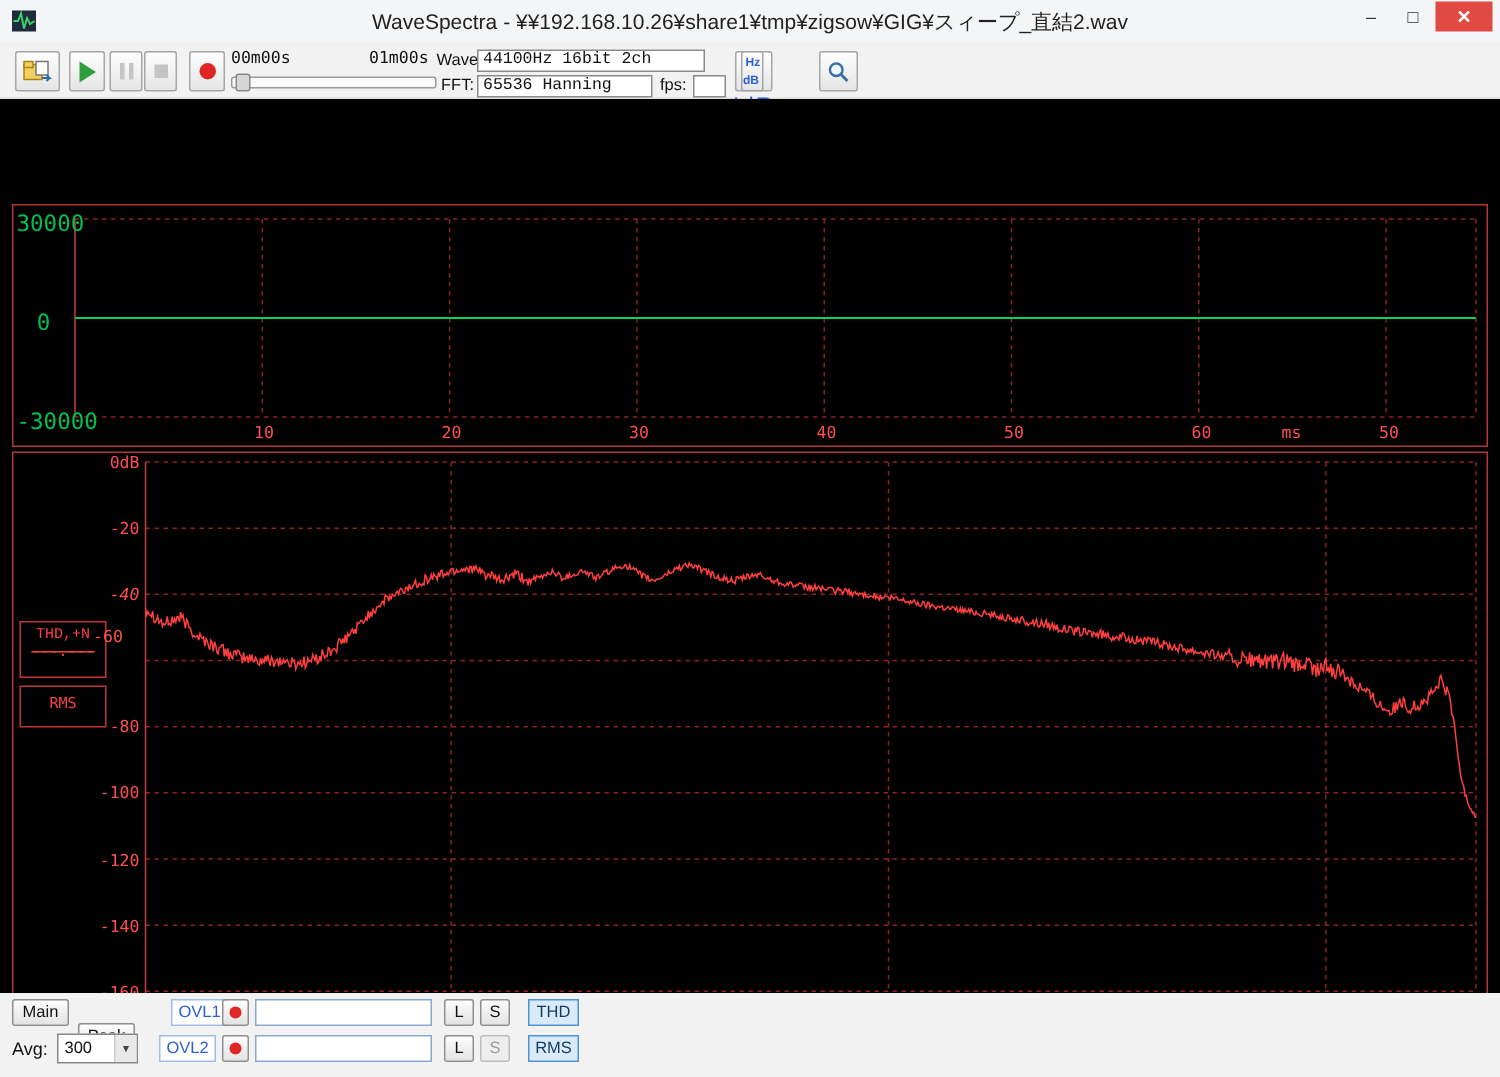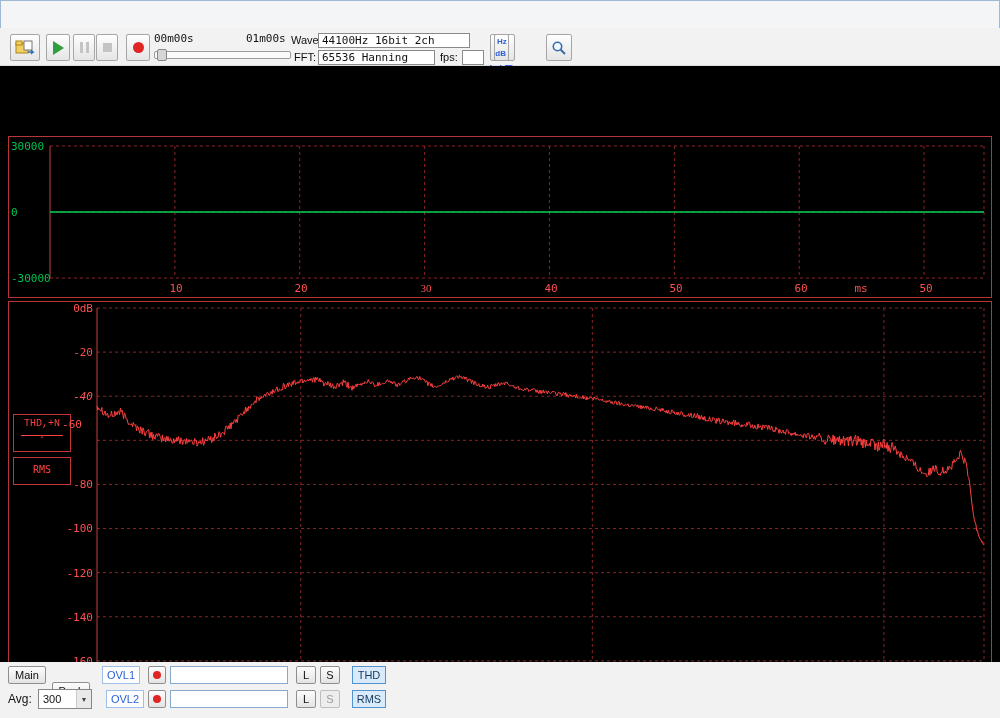--- a/index.html
+++ b/index.html
@@ -28,32 +28,32 @@
   .stop-sq{width:9px;height:9px;background:#c4c4c4;}
   .rec-dot{width:11px;height:11px;border-radius:50%;background:#e02525;}
   .mono{font-family:"DejaVu Sans Mono",monospace;}
   .timetext{position:absolute;top:4px;font-size:11px;color:#111;}
   .slider-track{position:absolute;left:154px;top:23px;width:137px;height:8px;background:#fafafa;
     border:1px solid #9a9a9a;border-radius:2px;}
   .slider-thumb{position:absolute;left:2px;top:-3px;width:10px;height:12px;background:#d6d6d6;
     border:1px solid #888;border-radius:2px;}
   .tlabel{position:absolute;font-size:11px;color:#111;}
   .sunken{position:absolute;height:15px;background:#fff;border:1px solid #8a8a8a;
-    font-size:11px;line-height:13px;padding:0 3px;color:#111;white-space:nowrap;overflow:hidden;}
+    font-size:11px;line-height:13px;padding:0 3px;color:#111;white-space:nowrap;overflow:hidden;font-family:Liberation Mono, monospace;}
   .lr-text{font-size:16px;font-weight:normal;color:#2b5fd9;letter-spacing:1px;margin-top:48px;}
   .hzdb{position:relative;width:100%;height:100%;}
   .hzdb .hz{position:absolute;left:2px;top:2px;font-size:8px;color:#2b5fd9;font-weight:bold;}
   .hzdb .db{position:absolute;right:2px;bottom:2px;font-size:8px;color:#2b5fd9;font-weight:bold;}
   
   .dark{position:absolute;left:0;top:66px;width:1000px;height:596px;background:#000;}
   .panel{position:absolute;background:#000;border:1px solid #b63535;}
   .wave-panel{left:8px;top:70px;width:984px;height:162px;}
   .spec-panel{left:8px;top:235px;width:984px;height:423px;}
-  .glabel{position:absolute;font-family:"DejaVu Sans Mono",monospace;font-size:11px;color:#00c050;
-    text-align:left;}
+  .glabel{position:absolute;font-family:"DejaVu Sans Mono",monospace;font-size:15px;color:#00c050;
+    text-align:center;}
   .rlabel{position:absolute;font-family:"DejaVu Sans Mono",monospace;font-size:11px;color:#ff5050;}
   .rlabel.c{text-align:center;}
   .meterbox{position:absolute;border:1px solid #c03535;color:#ff4040;
     font-family:"DejaVu Sans Mono",monospace;font-size:10px;text-align:center;}
   
   .statusbar{position:absolute;left:0;top:662px;width:1000px;height:56px;background:#f2f2f2;}
   .gbtn{position:absolute;height:18px;border:1px solid #8f8f8f;border-radius:2px;
     background:linear-gradient(#fdfdfd,#e3e3e3);font-size:11px;color:#111;
     display:flex;align-items:center;justify-content:center;}
   .gbtn.disabled{color:#9d9d9d;border-color:#bdbdbd;background:#ededed;}
@@ -71,20 +71,30 @@
     font-size:11px;color:#111;display:flex;align-items:center;}
   .avg-select .val{flex:1;padding-left:4px;}
   .avg-select .arr{width:15px;height:100%;background:#e9e9e9;border-left:1px solid #c9c9c9;
     display:flex;align-items:center;justify-content:center;font-size:7px;color:#444;}
 </style>
 </head>
 <body>
 
 <div class="window">
 
+  <div class="titlebar">
+    <svg class="app-icon" viewBox="0 0 16 16">
+      <rect x="0" y="1" width="16" height="14" fill="#1d2b3a"></rect>
+      <polyline points="1,8 4,8 6,3 8,13 10,6 12,10 15,8" fill="none" stroke="#3fd06a" stroke-width="1.3"></polyline>
+    </svg>
+    <div class="title-text">WaveSpectra - ¥¥192.168.10.26¥share1¥tmp¥zigsow¥GIG¥スィープ_直結2.wav</div>
+    <div class="winbtn btn-min">–</div>
+    <div class="winbtn btn-max">□</div>
+    <div class="winbtn btn-close">✕</div>
+  </div>
 
   <div class="toolbar">
     <div class="tbtn" style="left:10px;width:30px;">
       <svg width="20" height="16" viewBox="0 0 20 16">
         <rect x="1" y="3" width="12" height="10" fill="#f0d060" stroke="#a98416"></rect>
         <rect x="1" y="1" width="6" height="4" fill="#f0d060" stroke="#a98416"></rect>
         <rect x="9" y="1" width="8" height="9" fill="#fff" stroke="#777"></rect>
         <path d="M13 12 l5 0 l-2 -2 m2 2 l-2 2" stroke="#2f6fb0" fill="none" stroke-width="1.4"></path>
       </svg>
     </div>
@@ -147,21 +157,21 @@
           <line x1="790.1978609625668" y1="9" x2="790.1978609625668" y2="141" stroke="#8d2323" stroke-width="1" stroke-dasharray="3,3"></line>
           <line x1="915.0641711229947" y1="9" x2="915.0641711229947" y2="141" stroke="#8d2323" stroke-width="1" stroke-dasharray="3,3"></line>
           <line x1="41" y1="75" x2="975" y2="75" stroke="#8d2323" stroke-width="1" stroke-dasharray="3,3"></line>
           <line x1="41" y1="75" x2="975" y2="75" stroke="#00d455" stroke-width="1.3"></line>
         </svg>
       <div class="glabel" style="left:2px;top:3px;width:36px;">30000</div>
       <div class="glabel" style="left:2px;top:69px;width:36px;">0</div>
       <div class="glabel" style="left:2px;top:135px;width:36px;">-30000</div>
       <div class="rlabel c" style="left:153px;top:145px;width:28px;">10</div>
       <div class="rlabel c" style="left:278px;top:145px;width:28px;">20</div>
-      <div class="rlabel c" style="left:403px;top:145px;width:28px;font-family:Liberation Serif, serif;">30</div>
+      <div class="rlabel c" style="left:403px;top:145px;width:28px;">30</div>
       <div class="rlabel c" style="left:528px;top:145px;width:28px;">40</div>
       <div class="rlabel c" style="left:653px;top:145px;width:28px;">50</div>
       <div class="rlabel c" style="left:778px;top:145px;width:28px;">60</div>
       <div class="rlabel c" style="left:838px;top:145px;width:28px;">ms</div>
       <div class="rlabel c" style="left:903px;top:145px;width:28px;">50</div>
     </div>
 
     <div class="panel spec-panel">
       <svg id="spec-svg" width="982" height="421">
           <line x1="88" y1="50.11111111111111" x2="975" y2="50.11111111111111" stroke="#8d2323" stroke-width="1" stroke-dasharray="3,3"></line>
@@ -204,21 +214,21 @@
       <div class="rlabel c" style="left:75px;top:406px;width:28px;">20</div>
       <div class="rlabel c" style="left:279px;top:406px;width:28px;">100</div>
       <div class="rlabel c" style="left:571px;top:406px;width:28px;">1k</div>
       <div class="rlabel c" style="left:863px;top:406px;width:28px;">10k</div>
     </div>
   </div>
 
   <div class="statusbar">
     <div class="gbtn" style="left:8px;top:4px;width:38px;">Main</div>
     <div class="gbtn" style="left:52px;top:20px;width:38px;">Peak</div>
-    <div class="ovlbtn" style="left:102px;top:4px;width:38px;">OVL1</div>
+    <div class="ovlbtn" style="left:114px;top:4px;width:38px;">OVL1</div>
     <div class="dotbtn" style="left:148px;top:4px;">
       <span class="d"></span>
     </div>
     <input class="ovlinput" style="left: 170px; top: 4px;" value="">
     <div class="gbtn" style="left:296px;top:4px;width:20px;">L</div>
     <div class="gbtn" style="left:320px;top:4px;width:20px;">S</div>
     <div class="bluetoggle" style="left:352px;top:4px;width:34px;">THD</div>
 
     <div class="avg-label" style="left:8px;top:30px;">Avg:</div>
     <div class="avg-select" style="left:38px;top:27px;">

